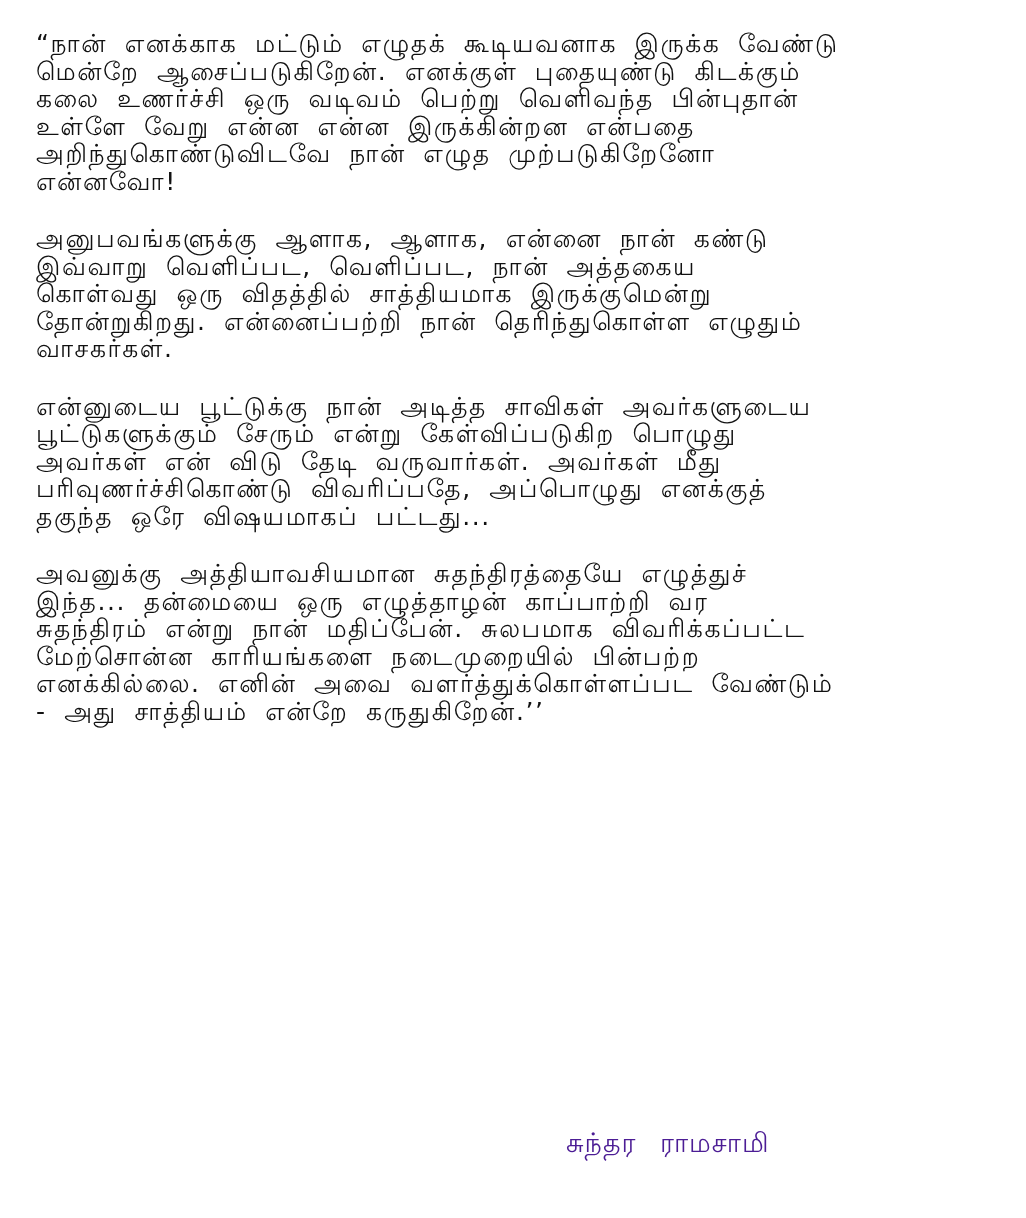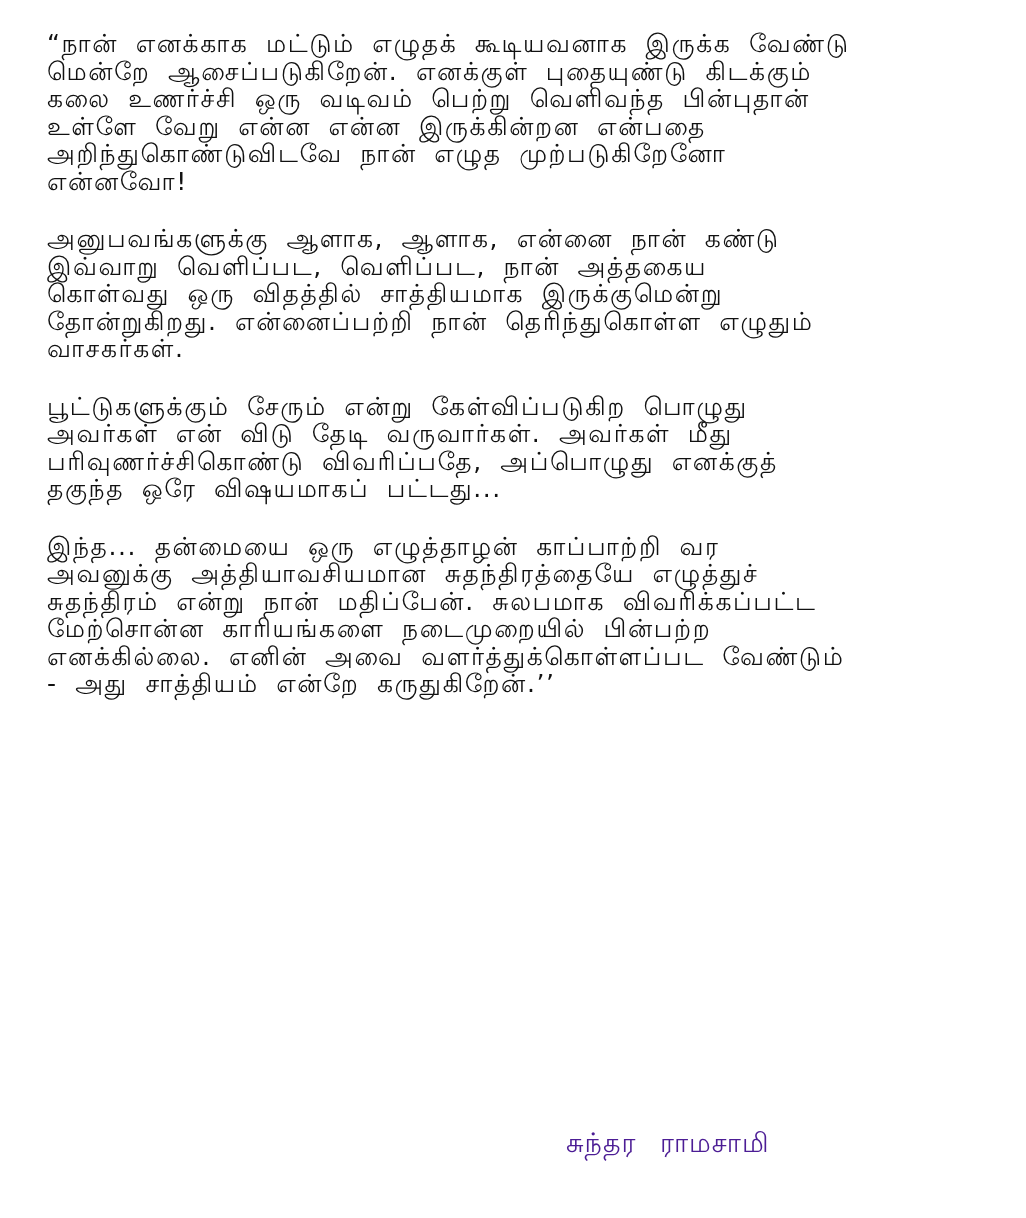--- a/index.html
+++ b/index.html
@@ -13,21 +13,20 @@
       position: relative;
       overflow: hidden;
       font-family: "DejaVu Sans", "Liberation Sans", sans-serif;
       color: #111111;
     }
     .page {
       position: absolute;
       left: 36px;
       top: 30px;
       width: 960px;
-      margin-left: 11px;
     }
     .paragraph {
       margin: 0 0 30px 0;
     }
     .line {
       display: block;
       font-size: 25px;
       line-height: 27.5px;
       white-space: nowrap;
       letter-spacing: 1.6px;
@@ -60,29 +59,30 @@
 
   <div class="paragraph">
     <span class="line">அனுபவங்களுக்கு ஆளாக, ஆளாக, என்னை நான் கண்டு</span>
     <span class="line">இவ்வாறு வெளிப்பட, வெளிப்பட, நான் அத்தகைய</span>
     <span class="line">கொள்வது ஒரு விதத்தில் சாத்தியமாக இருக்குமென்று</span>
     <span class="line">தோன்றுகிறது. என்னைப்பற்றி நான் தெரிந்துகொள்ள எழுதும்</span>
     <span class="line">வாசகர்கள்.</span>
   </div>
 
   <div class="paragraph">
+    <span class="line">என்னுடைய பூட்டுக்கு நான் அடித்த சாவிகள் அவர்களுடைய</span>
     <span class="line">பூட்டுகளுக்கும் சேரும் என்று கேள்விப்படுகிற பொழுது</span>
     <span class="line">அவர்கள் என் விடு தேடி வருவார்கள். அவர்கள் மீது</span>
     <span class="line">பரிவுணர்ச்சிகொண்டு விவரிப்பதே, அப்பொழுது எனக்குத்</span>
     <span class="line">தகுந்த ஒரே விஷயமாகப் பட்டது...</span>
   </div>
 
   <div class="paragraph">
+    <span class="line">அவனுக்கு அத்தியாவசியமான சுதந்திரத்தையே எழுத்துச்</span>
     <span class="line">இந்த... தன்மையை ஒரு எழுத்தாழன் காப்பாற்றி வர</span>
-    <span class="line">அவனுக்கு அத்தியாவசியமான சுதந்திரத்தையே எழுத்துச்</span>
     <span class="line">சுதந்திரம் என்று நான் மதிப்பேன். சுலபமாக விவரிக்கப்பட்ட</span>
     <span class="line">மேற்சொன்ன காரியங்களை நடைமுறையில் பின்பற்ற</span>
     <span class="line">எனக்கில்லை. எனின் அவை வளர்த்துக்கொள்ளப்பட வேண்டும்</span>
     <span class="line">- அது சாத்தியம் என்றே கருதுகிறேன்.’’</span>
   </div>
 </div>
 
 <div class="signature">சுந்தர ராமசாமி</div>
 
 </body></html>

